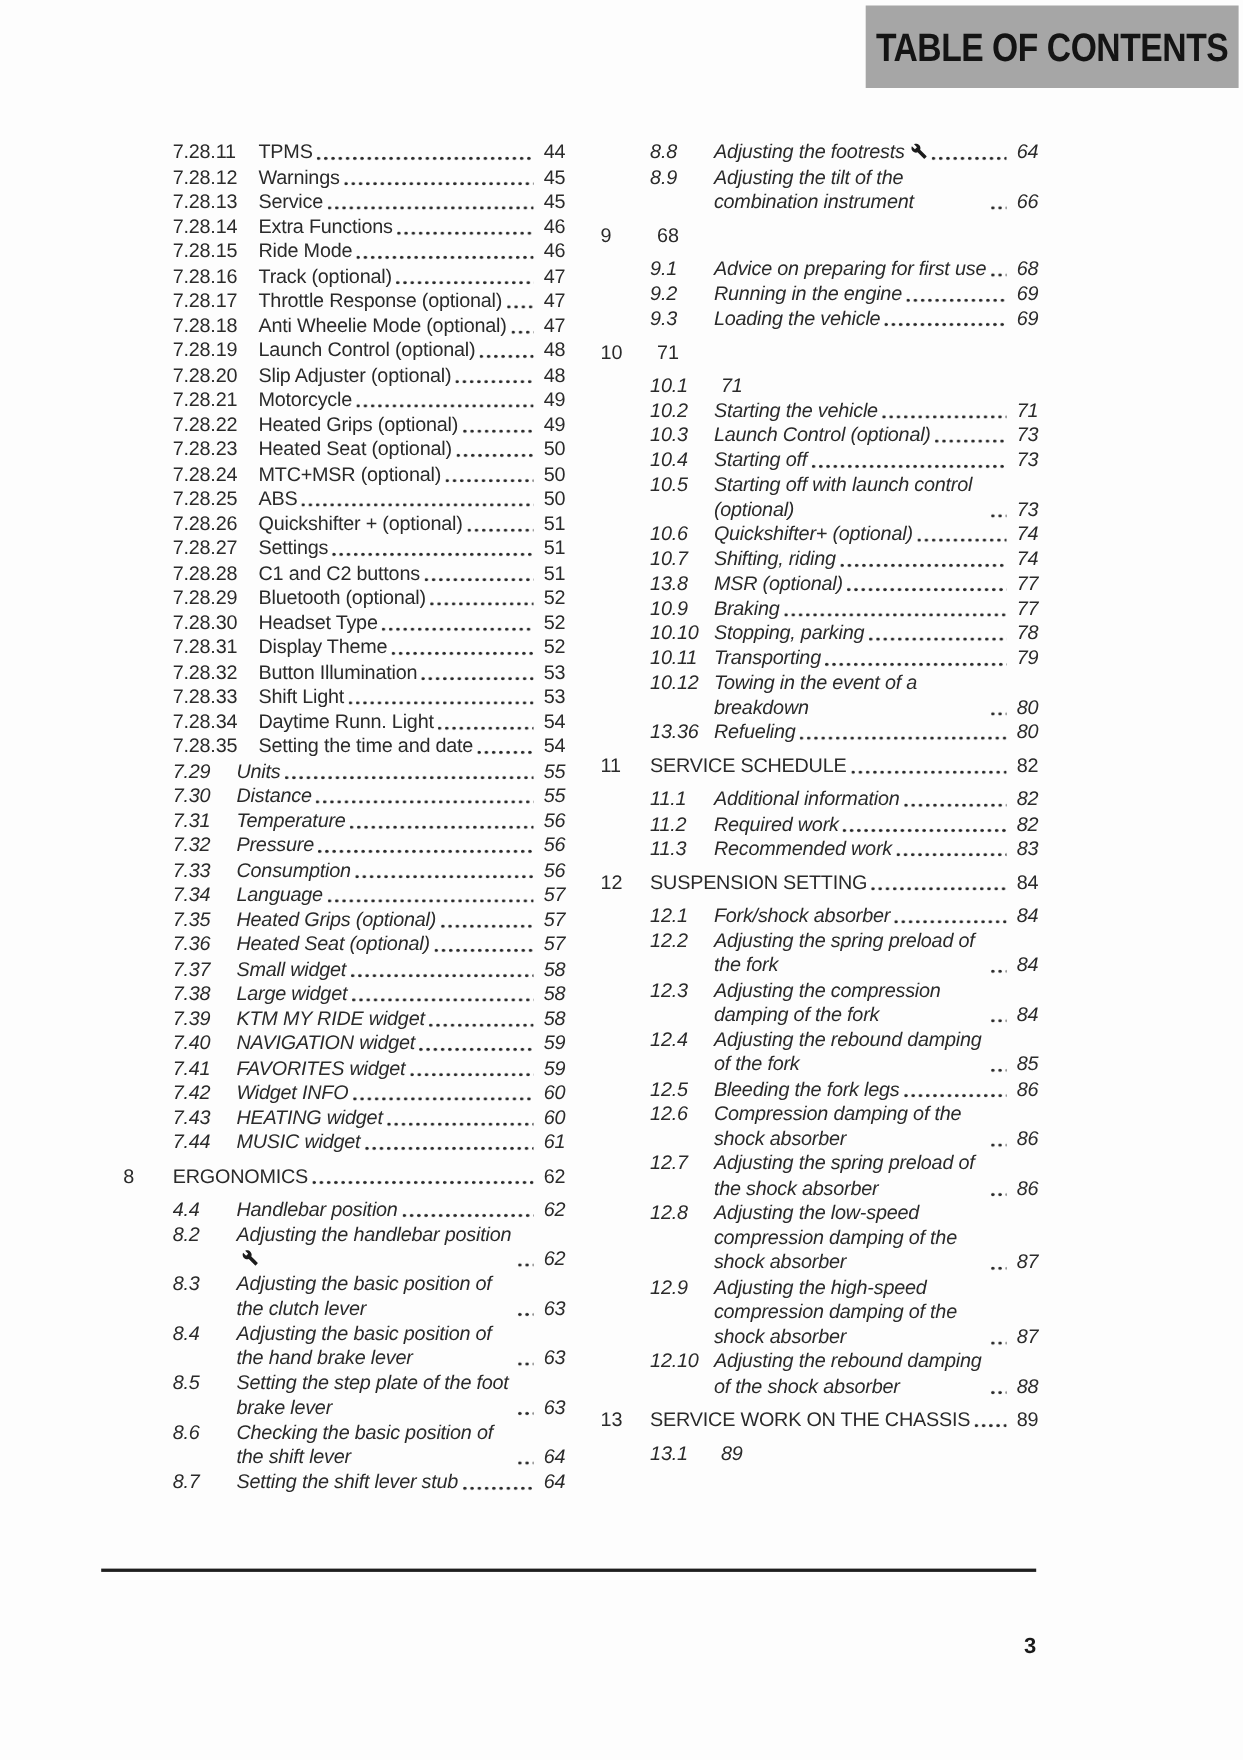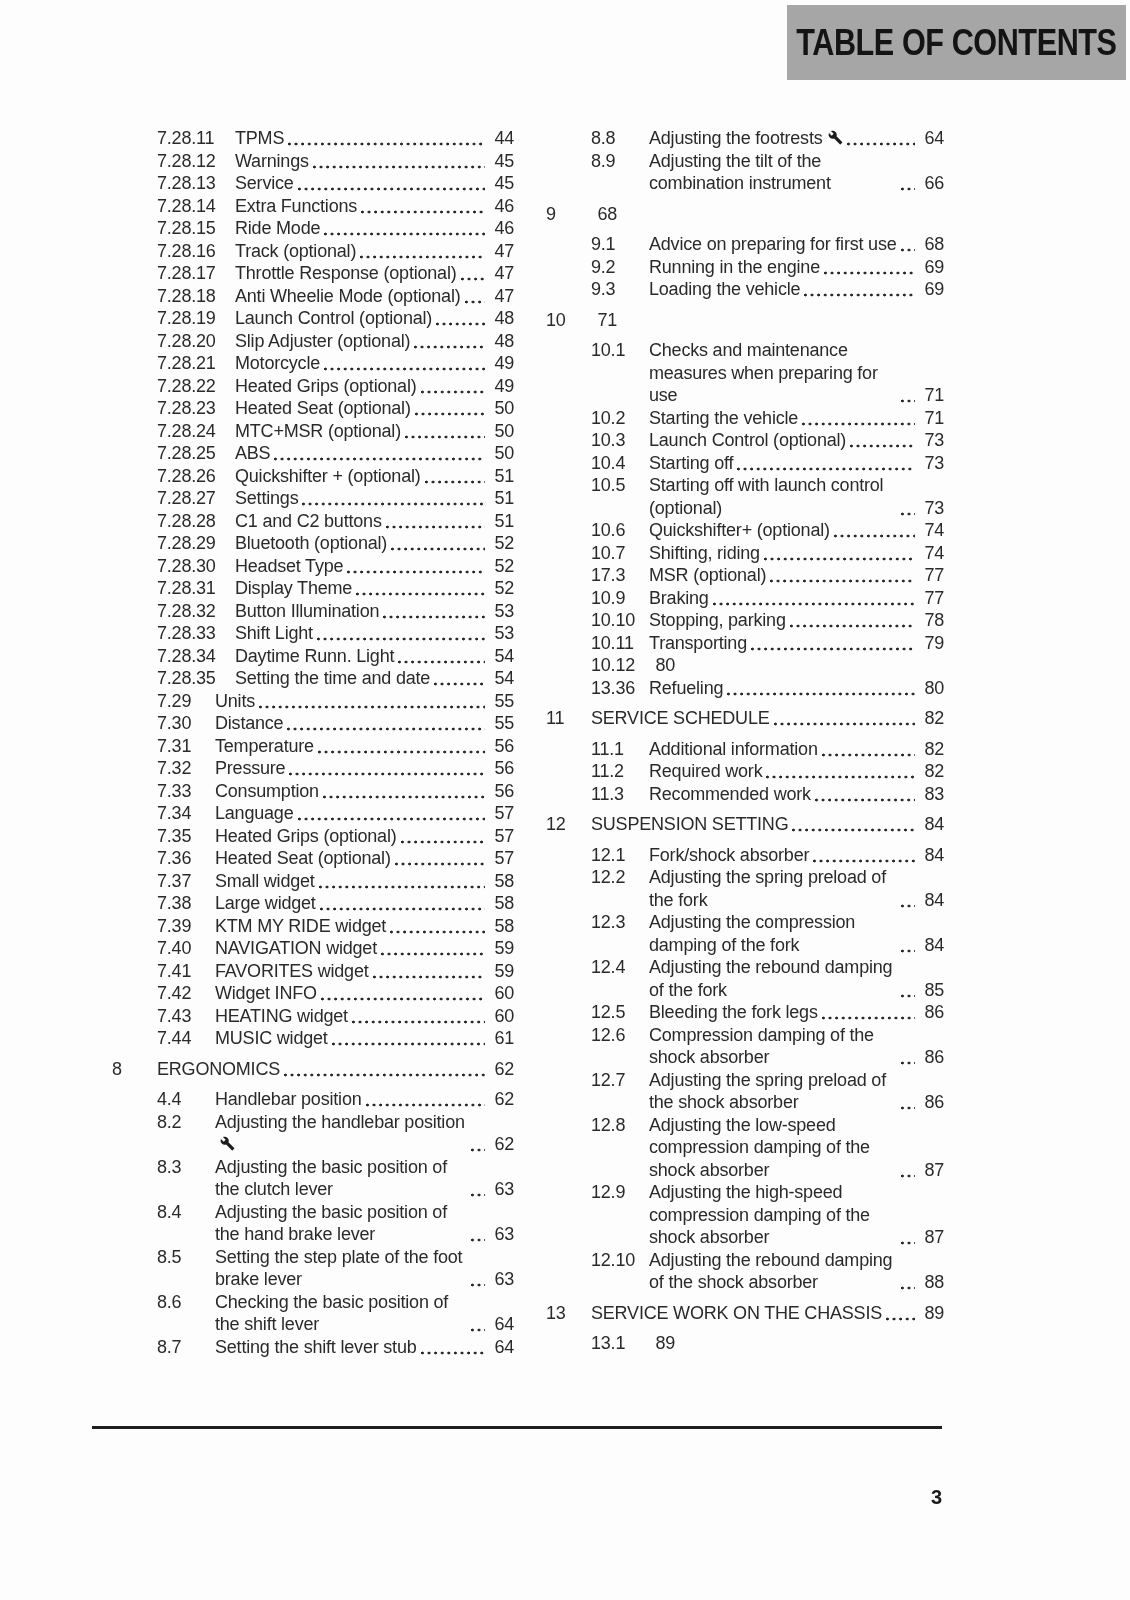--- a/index.html
+++ b/index.html
@@ -49,21 +49,21 @@
     font-size: 18px;
     line-height: 22.5px;
     letter-spacing: -0.2px;
   }
   .entry .num {
     flex: 0 0 auto;
     white-space: nowrap;
   }
   .level1 { margin: 8px 0; }
   .level1 .num { width: 45px; }
-  .level2 { padding-left: 45px; }
+  .level2 { padding-left: 45px; font-style: italic; }
   .level2 .num { width: 58px; }
   .level3 { padding-left: 45px; }
   .level3 .num { width: 78px; }
 
   .tw {
     flex: 1 1 auto;
     display: flex;
     min-width: 0;
   }
   .title {
@@ -562,24 +562,20 @@
             <span class="leader"></span>
           </div>
           <span class="pagecol">69</span>
         </div>
         <div class="entry level1">
           <span class="num">10</span>
           <span class="pagecol">71</span>
         </div>
         <div class="entry level2">
           <span class="num">10.1</span>
-          <div class="tw">
-            <span class="title">Checks and maintenance measures when preparing for use</span>
-            <span class="leader"></span>
-          </div>
           <span class="pagecol">71</span>
         </div>
         <div class="entry level2">
           <span class="num">10.2</span>
           <div class="tw">
             <span class="title">Starting the vehicle</span>
             <span class="leader"></span>
           </div>
           <span class="pagecol">71</span>
         </div>
@@ -617,21 +613,21 @@
         </div>
         <div class="entry level2">
           <span class="num">10.7</span>
           <div class="tw">
             <span class="title">Shifting, riding</span>
             <span class="leader"></span>
           </div>
           <span class="pagecol">74</span>
         </div>
         <div class="entry level2">
-          <span class="num">17.3</span>
+          <span class="num">13.8</span>
           <div class="tw">
             <span class="title">MSR (optional)</span>
             <span class="leader"></span>
           </div>
           <span class="pagecol">77</span>
         </div>
         <div class="entry level2">
           <span class="num">10.9</span>
           <div class="tw">
             <span class="title">Braking</span>
@@ -650,20 +646,24 @@
         <div class="entry level2">
           <span class="num">10.11</span>
           <div class="tw">
             <span class="title">Transporting</span>
             <span class="leader"></span>
           </div>
           <span class="pagecol">79</span>
         </div>
         <div class="entry level2">
           <span class="num">10.12</span>
+          <div class="tw">
+            <span class="title">Towing in the event of a breakdown</span>
+            <span class="leader"></span>
+          </div>
           <span class="pagecol">80</span>
         </div>
         <div class="entry level2">
           <span class="num">13.36</span>
           <div class="tw">
             <span class="title">Refueling</span>
             <span class="leader"></span>
           </div>
           <span class="pagecol">80</span>
         </div>

